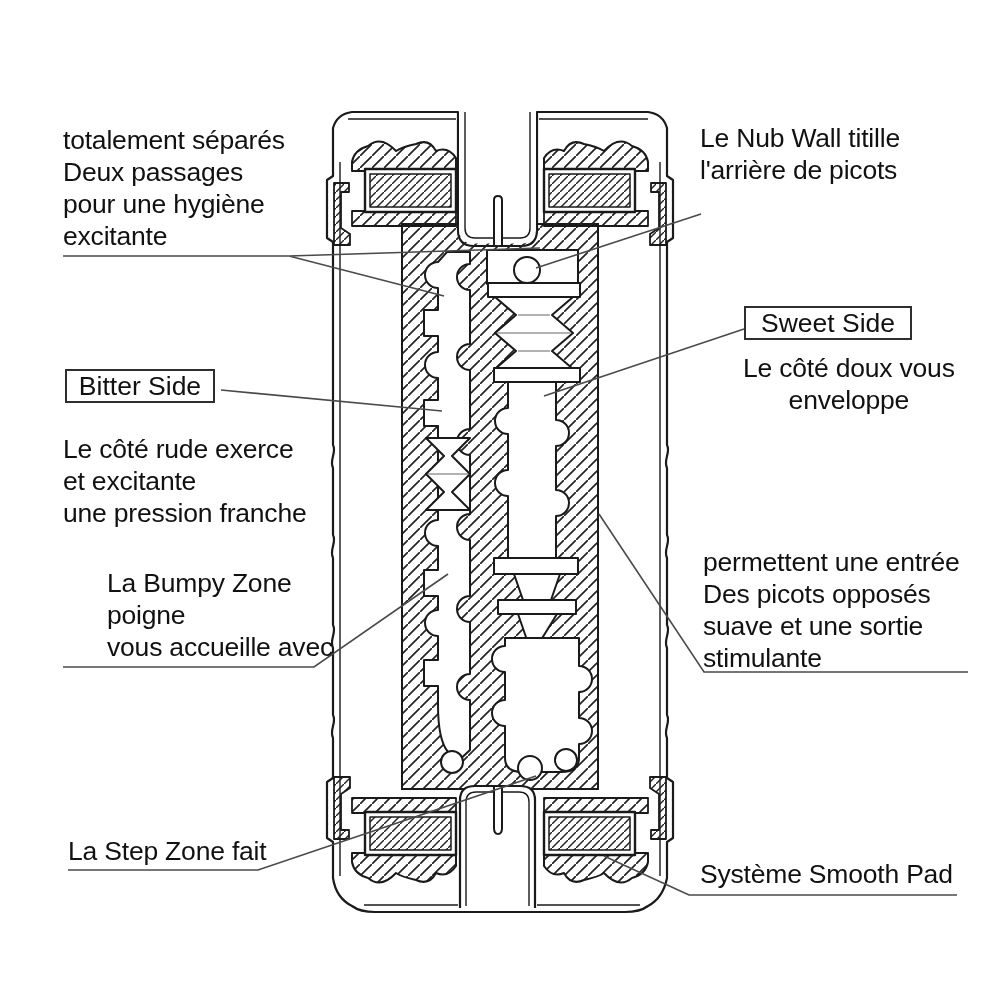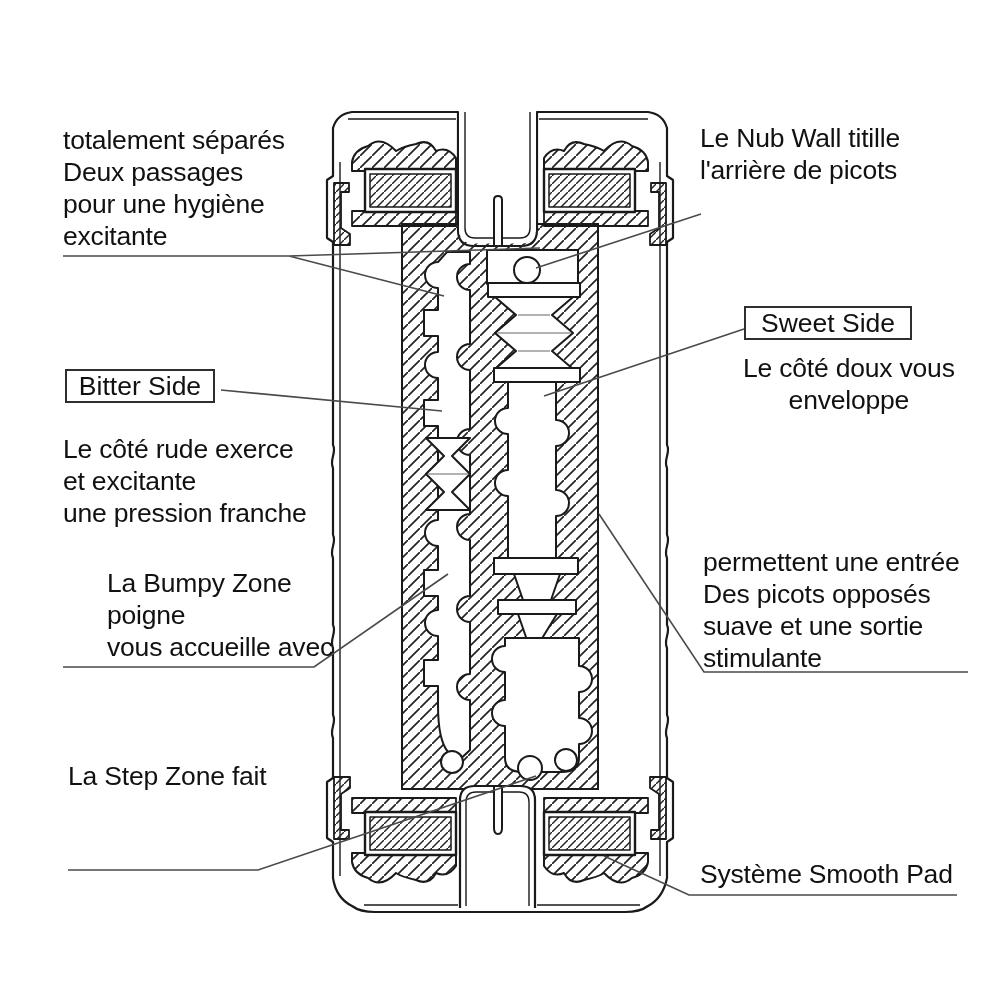--- a/index.html
+++ b/index.html
@@ -138,19 +138,19 @@
     <div>vous accueille avec</div>
   </div>
 
   <div class="lbl" style="left:703px;top:546px;">
     <div>permettent une entrée</div>
     <div>Des picots opposés</div>
     <div>suave et une sortie</div>
     <div>stimulante</div>
   </div>
 
-  <div class="lbl" style="left:68px;top:760px;">
+  <div class="lbl" style="left:68px;top:835px;">
     <div>La Step Zone fait</div>
   </div>
 
   <div class="lbl" style="left:700px;top:858px;">Système Smooth Pad</div>
 
 </div>
 
 </body></html>

